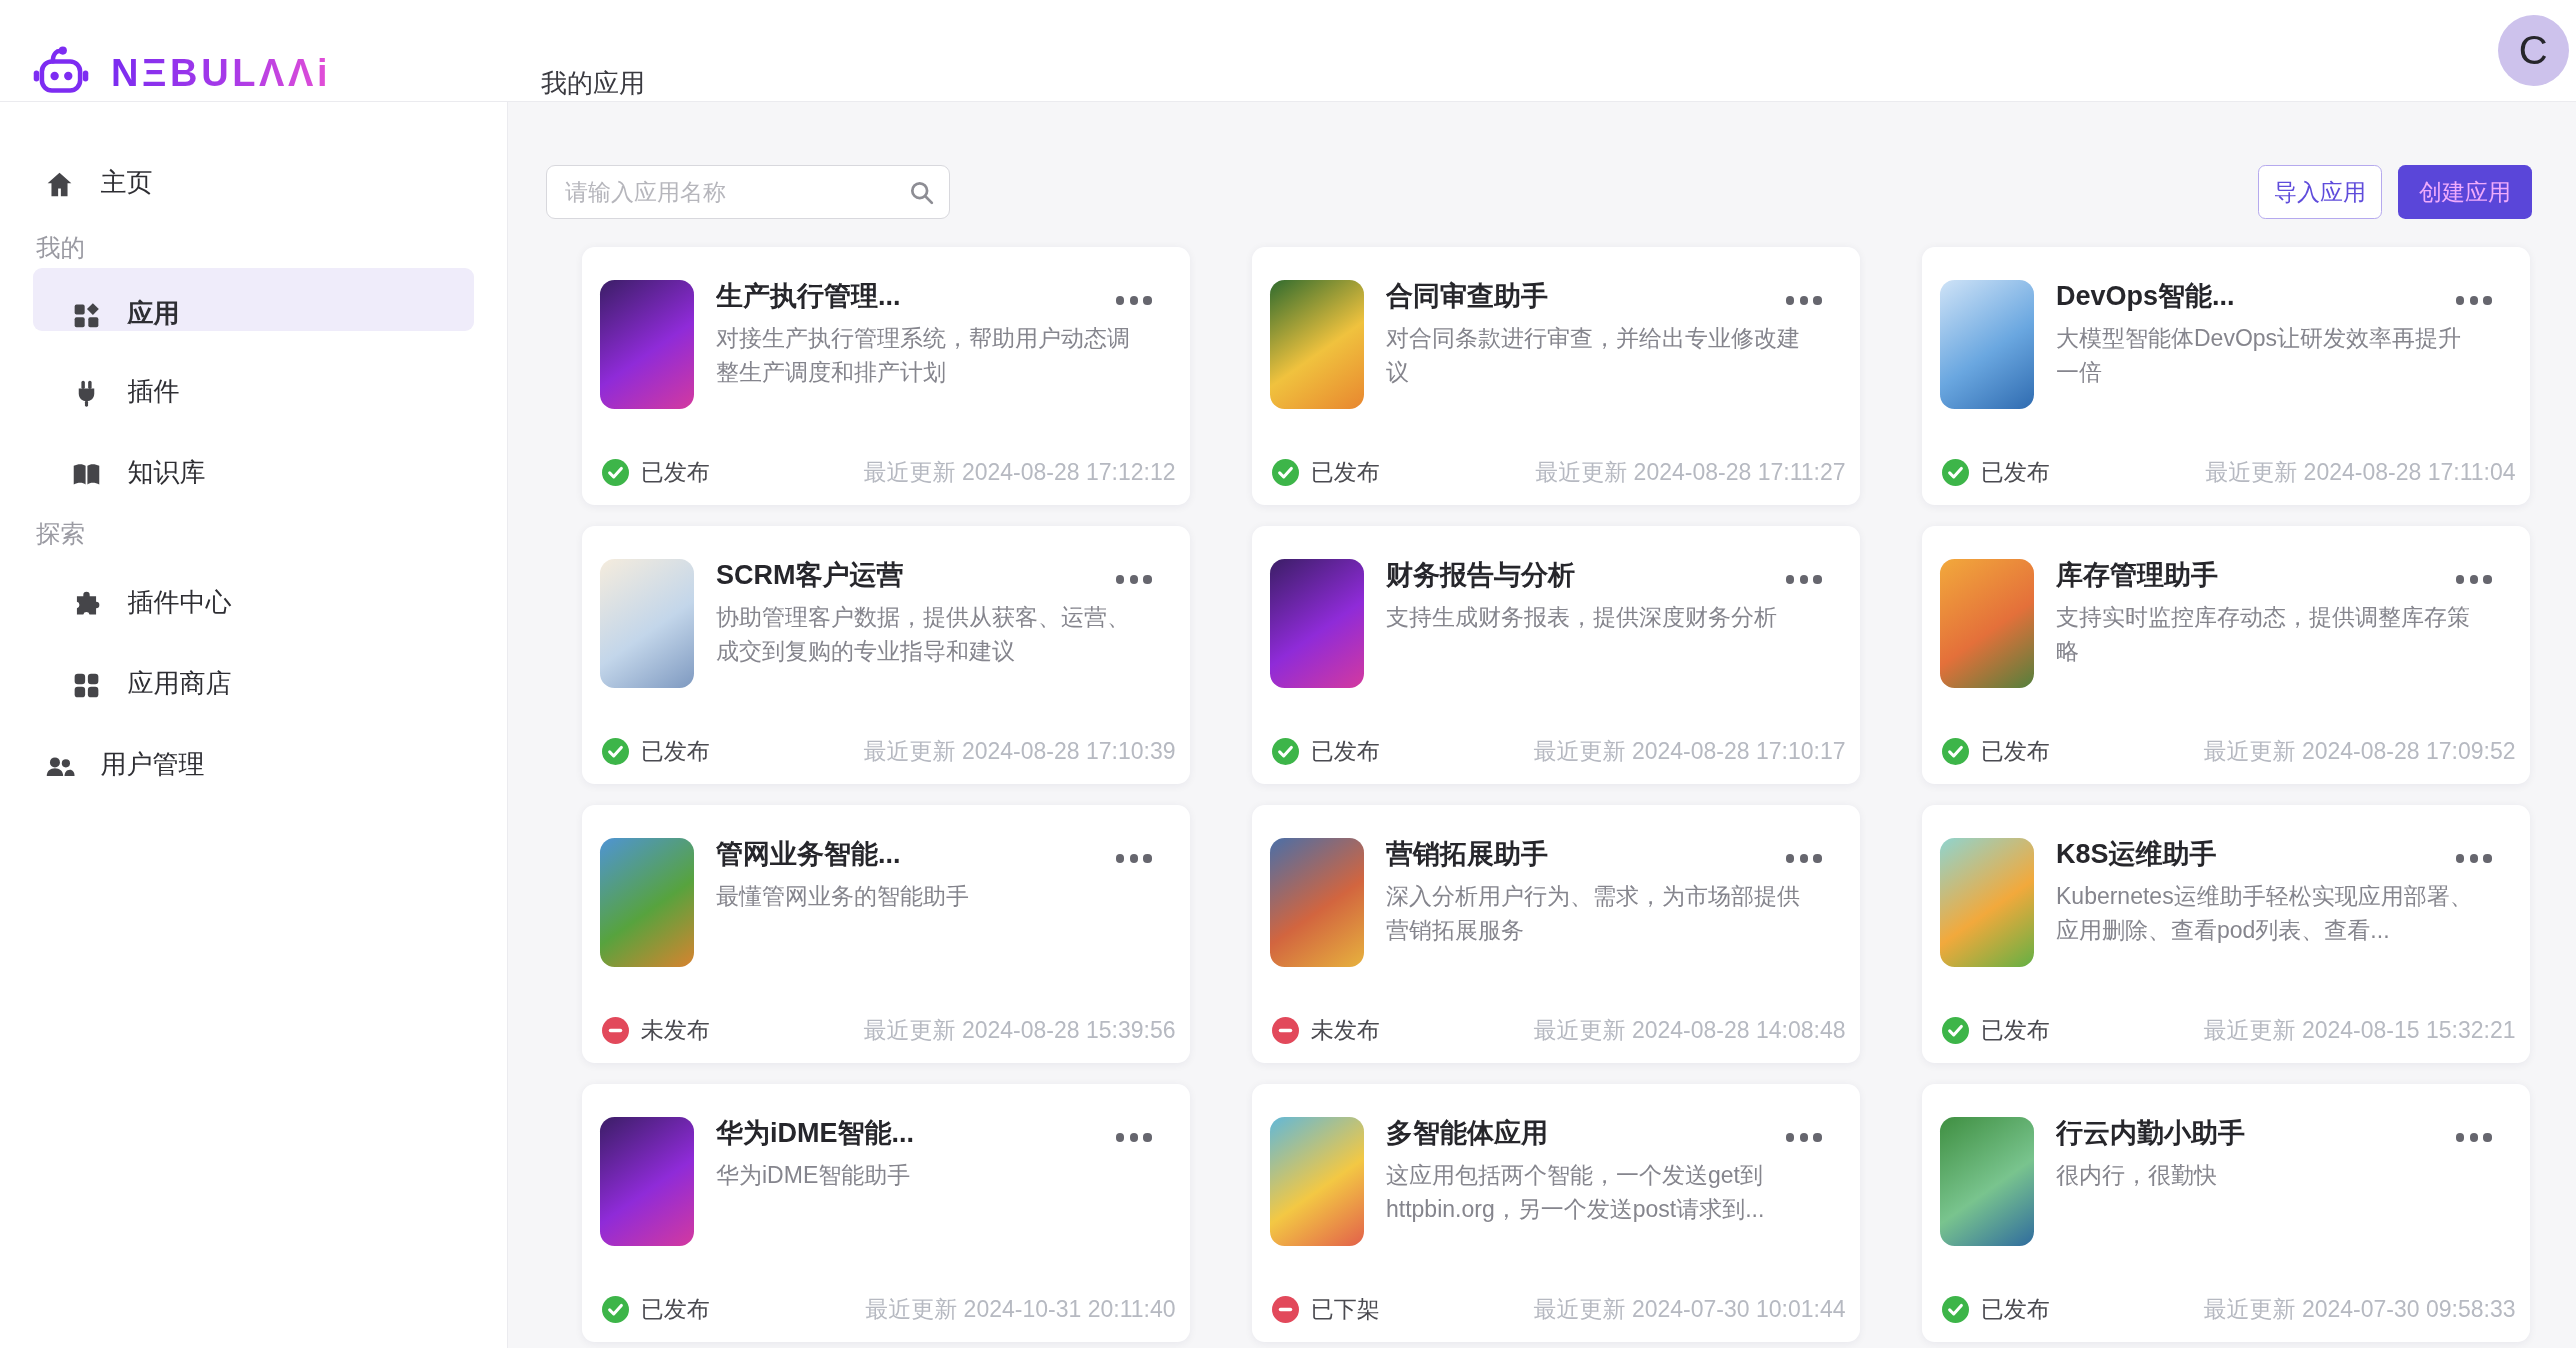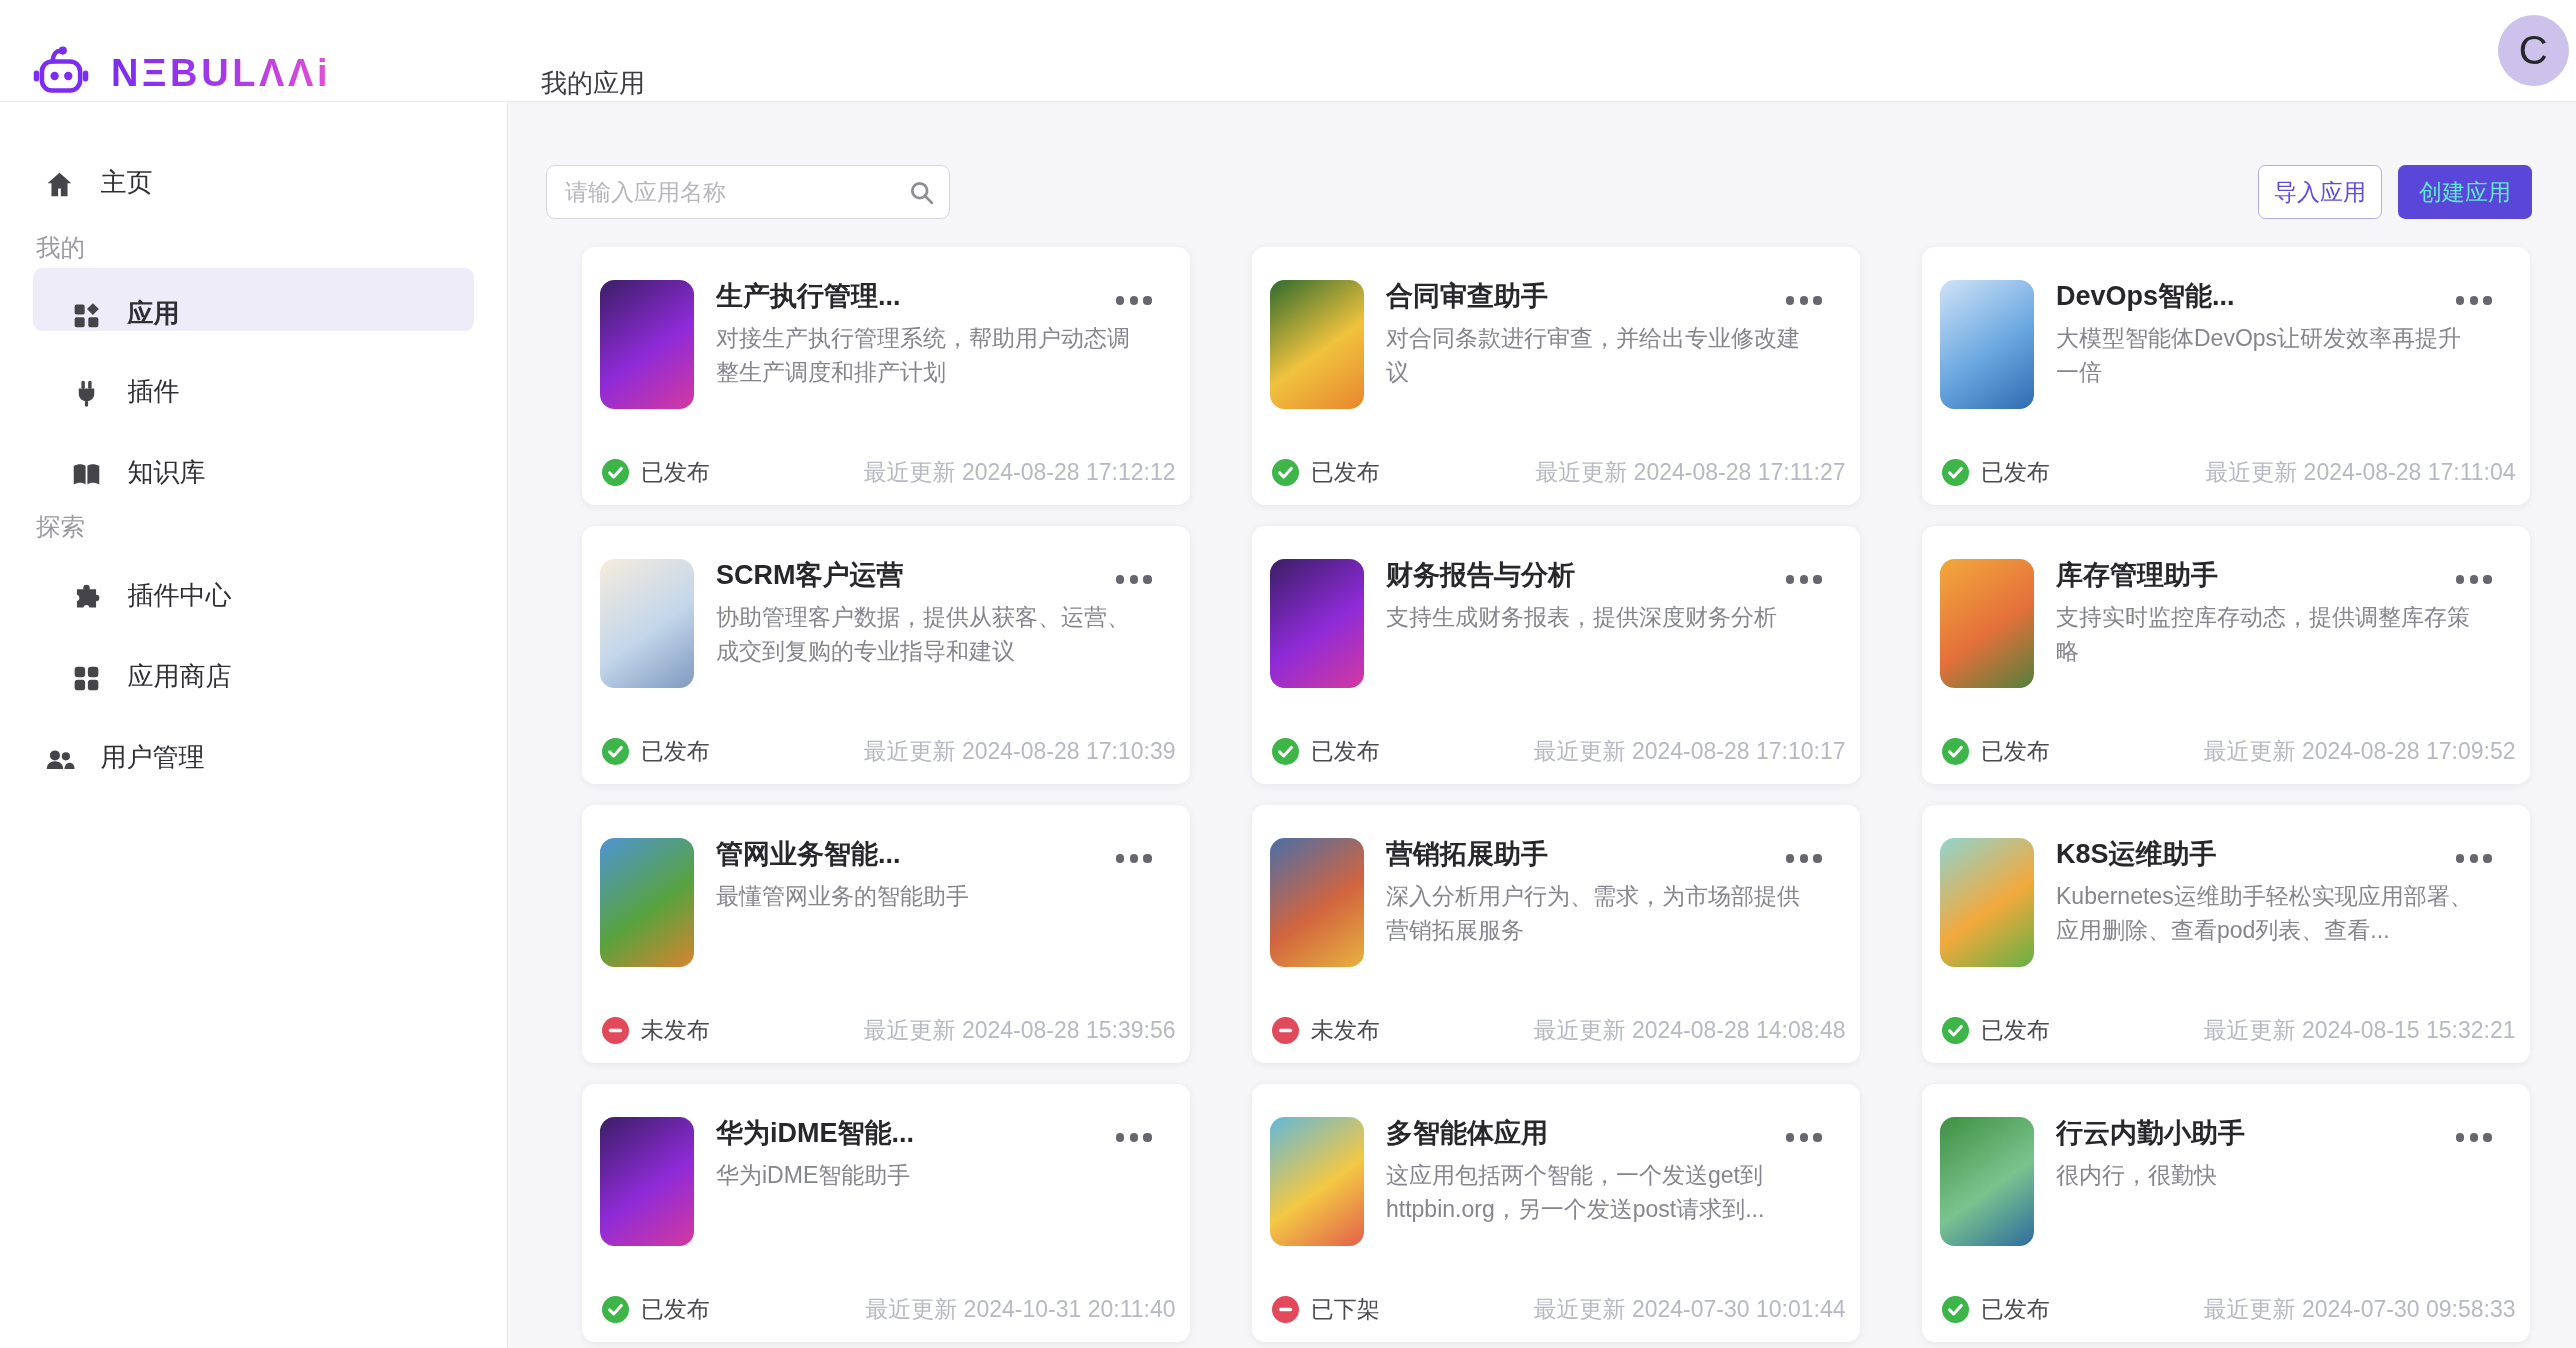--- a/index.html
+++ b/index.html
@@ -24,41 +24,41 @@
   .sidebar { position:absolute; top:102px; left:0; width:508px; height:1247px;
              background:#ffffff; border-right:0.9px solid #ebebef; padding-top:40px; z-index:4; }
   .side-row { display:flex; align-items:flex-end; height:58px; margin:0 33px; border-radius:9px;
               font-size:26px; color:#2e2e33; cursor:pointer; }
   .side-row .txt { margin-left:25.4px; }
   .side-row.lvl0 { padding-left:11px; }
   .side-row.lvl1 { padding-left:38px; }
   .side-row.selected { background:#efecfa; height:63px; font-weight:bold; }
   .side-label { font-size:24.5px; color:#9a9aa2; padding-left:36px; height:29px; display:flex; align-items:center; }
   .mt36 { margin-top:33px; } .mt7 { margin-top:6.3px; } .mt22 { margin-top:20px; }
-  .mt25 { margin-top:23px; } .mt32 { margin-top:22px; } .mt15 { margin-top:13.6px; }
+  .mt25 { margin-top:23px; } .mt32 { margin-top:29px; } .mt15 { margin-top:13.6px; }
   .sicon { width:31px; height:31px; flex:0 0 31px; }
   .sicon svg { width:31px; height:31px; display:block; fill:#454549; }
 
   
   .main { position:absolute; top:102px; left:508px; width:2068px; height:1247px; }
 
   .searchbox { position:absolute; left:38px; top:63px; width:404px; height:54px;
                background:#fff; border:1.8px solid #d8d8dd; border-radius:9px;
                display:flex; align-items:center; }
   .searchbox input { flex:1; border:none; outline:none; background:transparent;
                      font-size:23px; color:#333; padding:0 9px 0 18px;
                      font-family:inherit; }
   .searchbox input::placeholder { color:#b6b6bc; }
   .mag { width:27px; height:27px; margin-right:14.5px; cursor:pointer; flex:0 0 27px; }
 
   .btn { position:absolute; top:63px; height:54px; border-radius:7.3px; font-size:23px;
          display:flex; align-items:center; justify-content:center; cursor:pointer;
          font-family:inherit; }
   .btn-import { left:1750px; width:124px; background:#fff; border:1.8px solid #b5a9ee; color:#5f4cdb; }
-  .btn-create { left:1890px; width:134px; border:none; color:#5eead4; }
+  .btn-create { left:1890px; width:134px; border:none; color:#f0abfc; }
 
   
   .grid { position:absolute; left:38px; top:145px; width:1984px;
           display:grid; grid-template-columns:repeat(3,644px); grid-auto-rows:258px;
           column-gap:26px; row-gap:21px; }
   .card { position:relative; background:#fff; border-radius:12.7px;
           box-shadow:0 1.8px 9px rgba(25,25,60,0.06); cursor:pointer;margin-left:36px; }
   .thumb { position:absolute; left:18px; top:33px; width:94px; height:129px; border-radius:14.5px; }
   .card-title { position:absolute; left:134px; top:31px; width:426px; font-size:27px; font-weight:bold;
                 color:#26262b; white-space:nowrap; overflow:hidden; text-overflow:ellipsis; }

